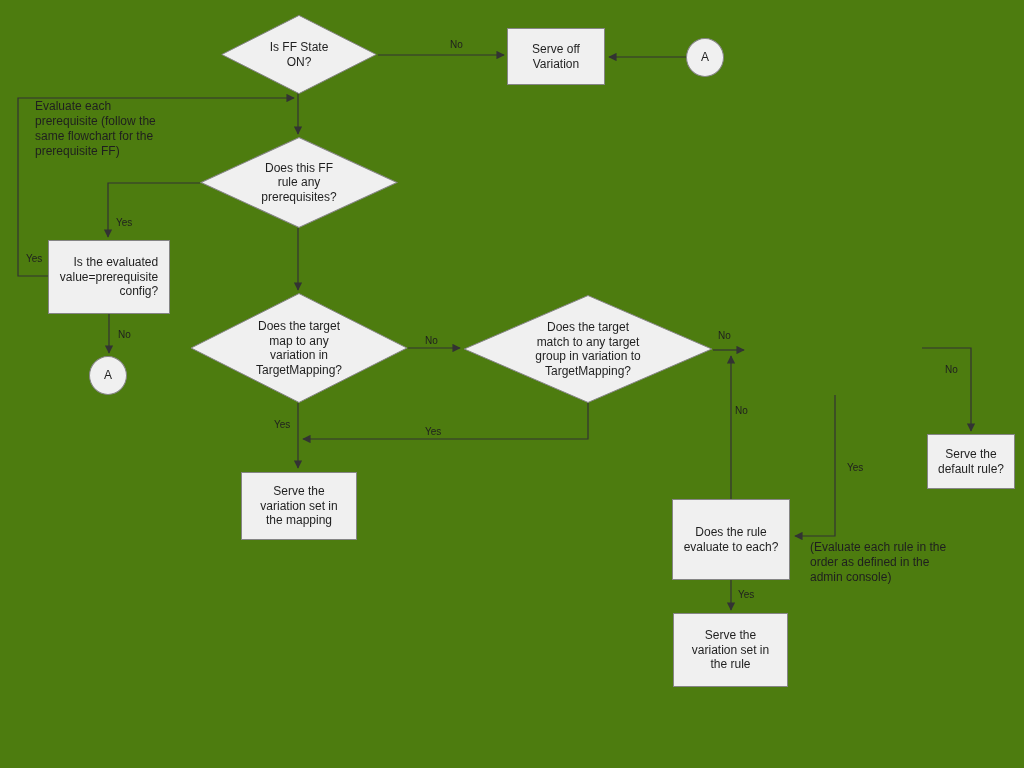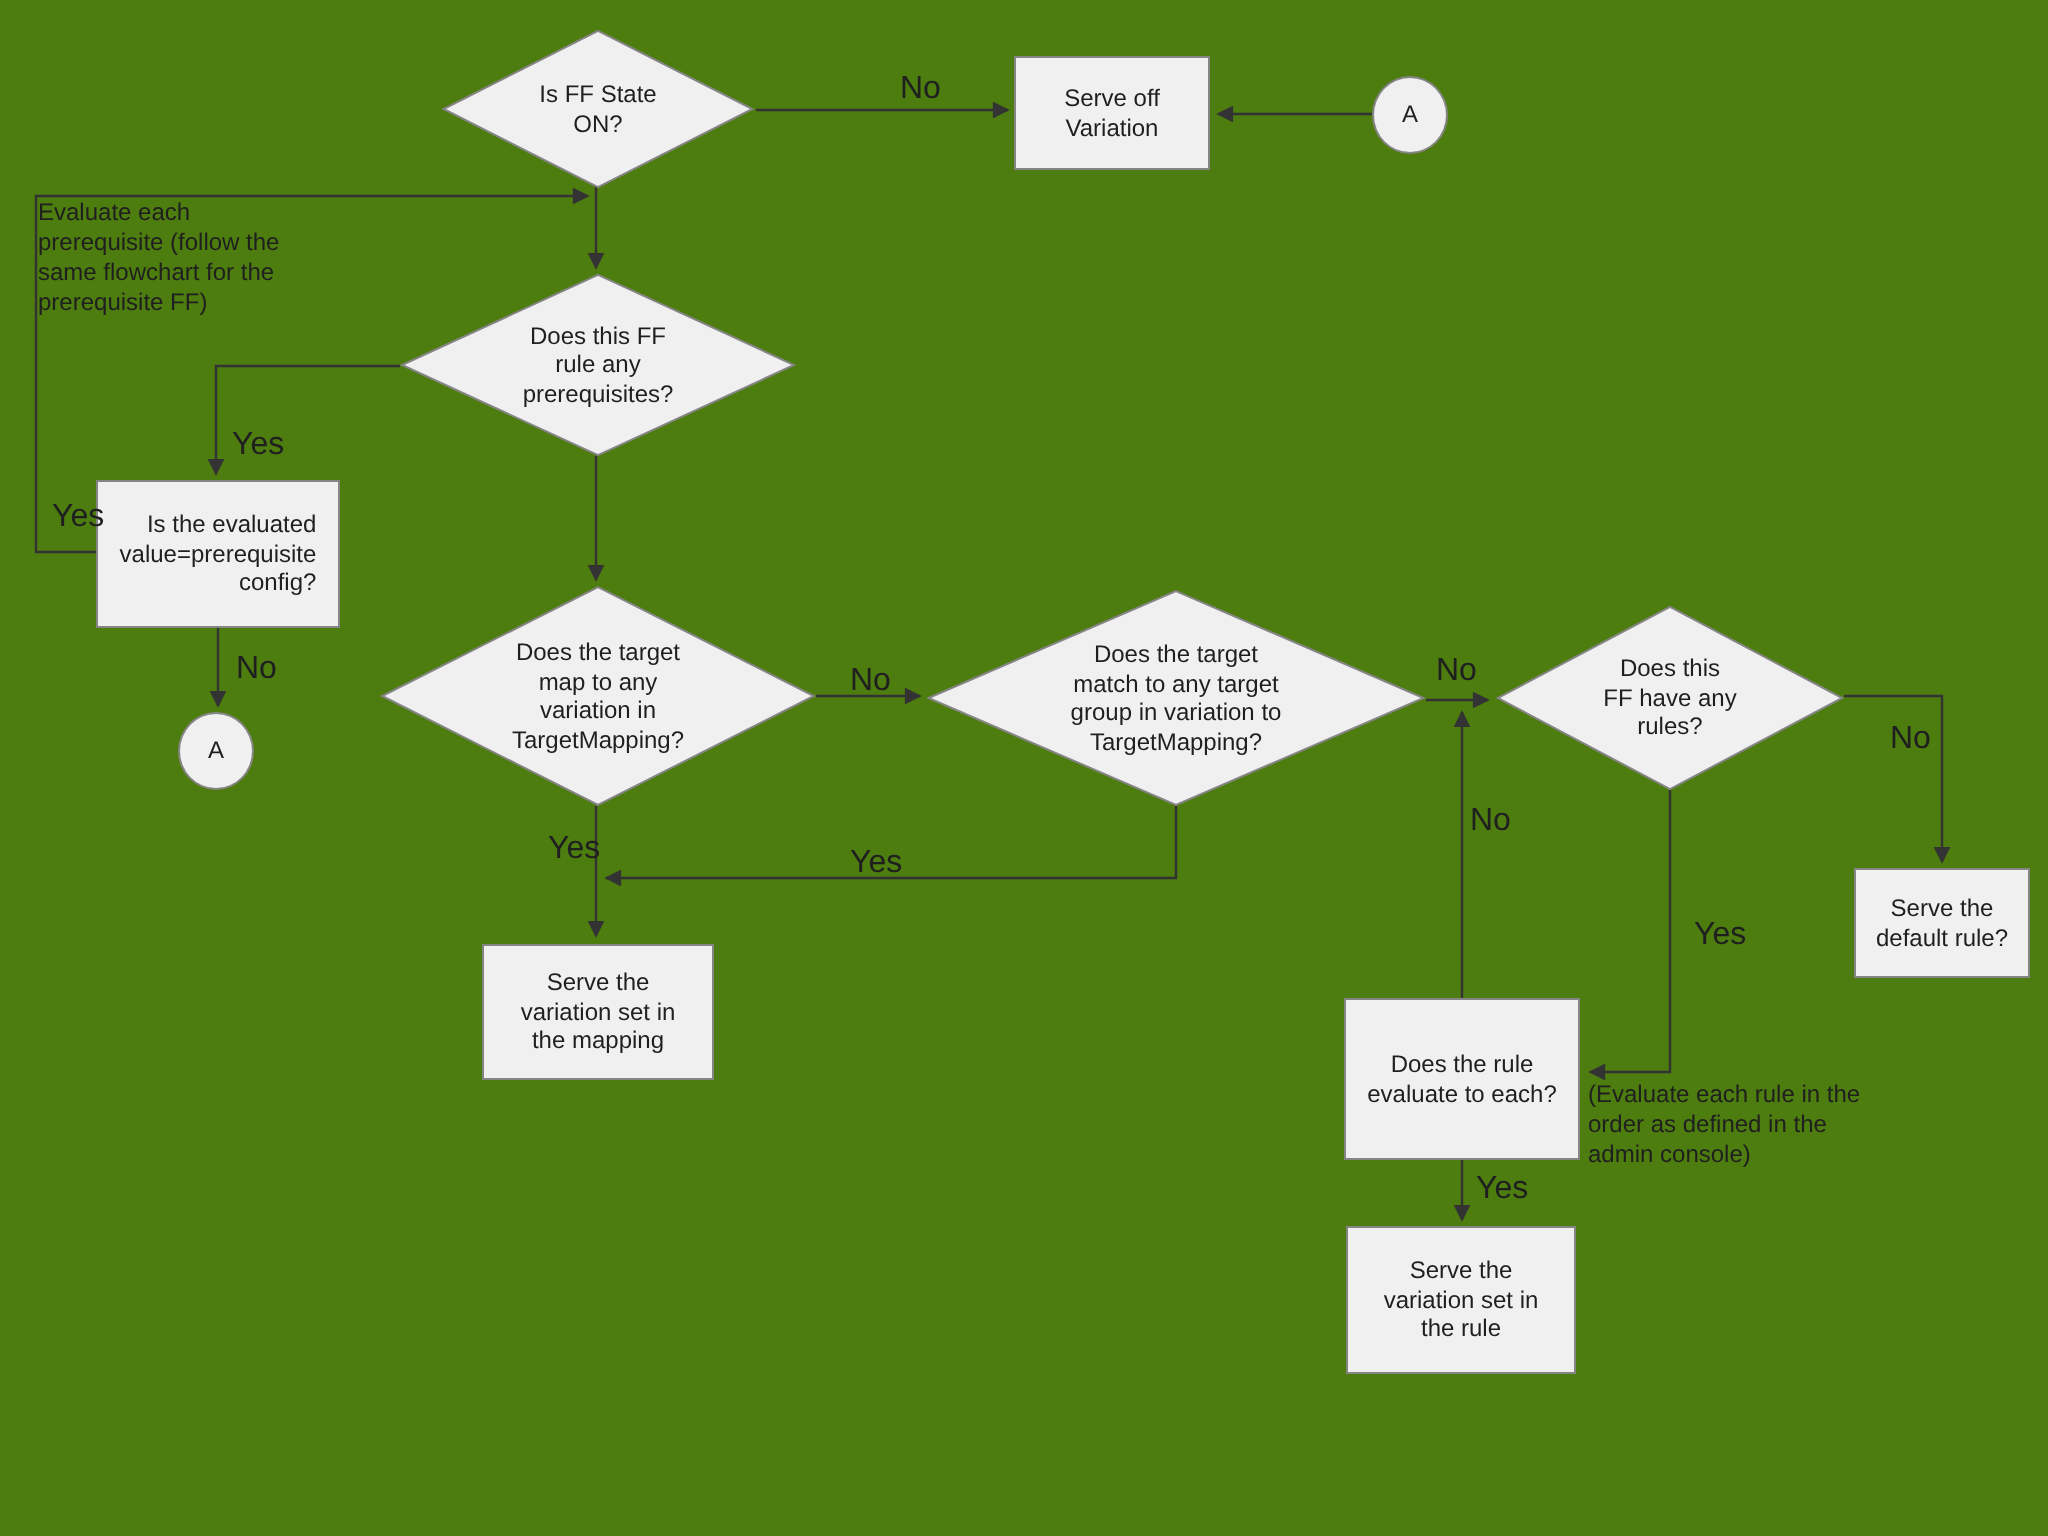--- a/index.html
+++ b/index.html
@@ -60,32 +60,33 @@
     overflow: visible;
   }
   .diamond-node polygon {
     fill: var(--node-fill, #f0f0f0);
     stroke: var(--node-stroke, #858585);
     stroke-width: 1;
     vector-effect: non-scaling-stroke;
   }
   .edge-label {
     position: absolute;
-    font-size: 16px;
+    font-size: 10px;
     line-height: 14px;
     color: var(--text, #1f1f1f);
     white-space: nowrap;
   }
   .note {
     position: absolute;
     font-size: 12px;
     line-height: 15px;
     color: var(--text, #1f1f1f);
     white-space: pre-line;
     text-align: left;
+    padding-left: 16px;
   }
 </style>
 </head>
 <body style="background: rgb(255, 255, 255);">
 
 <div id="canvas">
 
   <svg id="wires">
     <defs>
       <marker id="arrow" viewBox="0 0 10 10" refX="9" refY="5" markerWidth="9" markerHeight="7" orient="auto-start-reverse">
@@ -139,28 +140,20 @@
   <div class="node diamond-node" style="left:463px; top:295px; width:250px; height:108px;">
     <svg class="shape" viewBox="0 0 100 100" preserveAspectRatio="none">
         <polygon points="50,0.5 99.5,50 50,99.5 0.5,50"></polygon>
       </svg>
     <div class="label">Does the target
 match to any target
 group in variation to
 TargetMapping?</div>
   </div>
 
-  <div class="node diamond-node" style="left:748px; top:303px; width:174px; height:92px;">
-    <svg class="shape" viewBox="0 0 100 100" preserveAspectRatio="none">
-        <polygon points="50,0.5 99.5,50 50,99.5 0.5,50"></polygon>
-      </svg>
-    <div class="label">Does this
-FF have any
-rules?</div>
-  </div>
 
   <div class="node rect-node" style="left:507px; top:28px; width:98px; height:57px;align-items:center;">
     <div class="label">Serve off
 Variation</div>
   </div>
 
   <div class="node rect-node" style="left:48px; top:240px; width:122px; height:74px;text-align:right;">
     <div class="label">Is the evaluated
 value=prerequisite
 config?</div>

